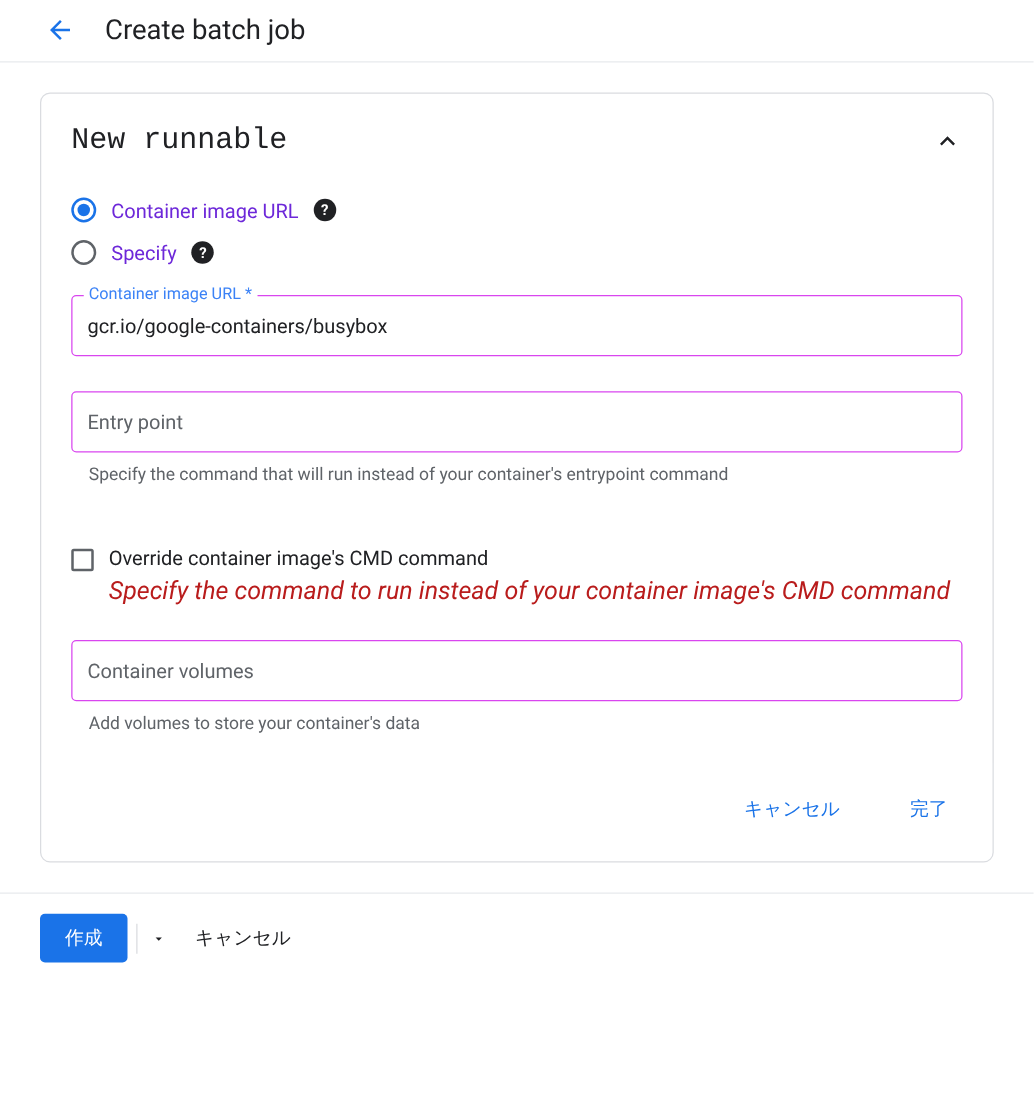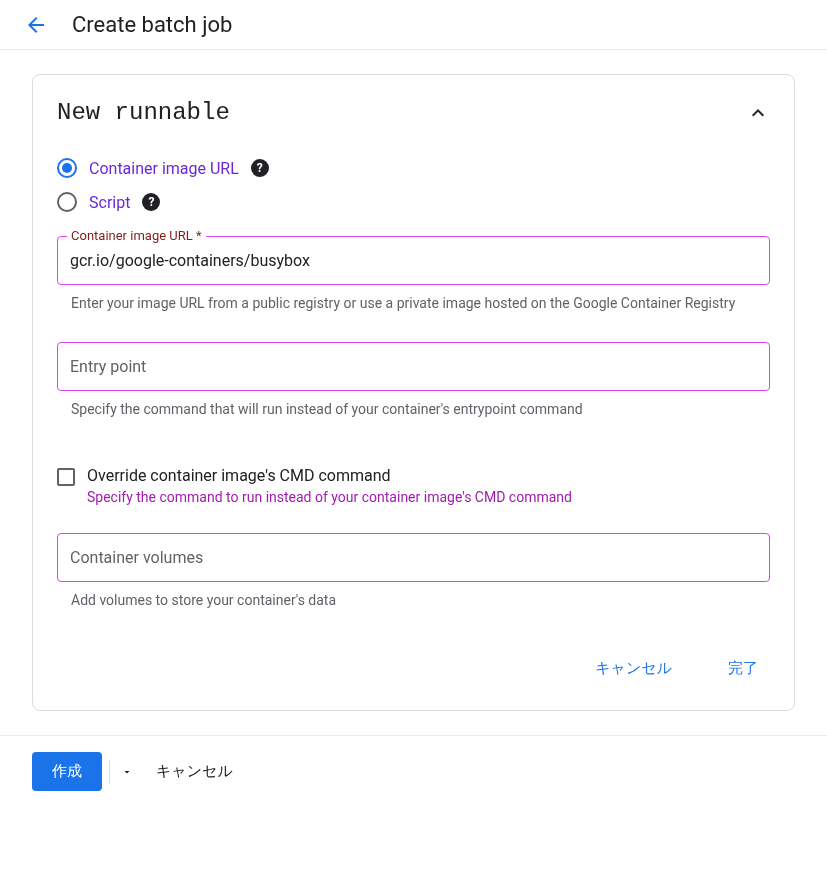--- a/index.html
+++ b/index.html
@@ -1,42 +1,42 @@
 <!DOCTYPE html>
 <html><head>
 <meta charset="utf-8">
 <style>
 * { box-sizing: border-box; margin: 0; padding: 0; }
 body { font-family: "Google Sans", Roboto, Arial, sans-serif; background: #fff; color: #202124; width: 827px; }
-.header { display: flex; align-items: center; padding: 12px 24px; border-bottom: 1px solid #e8eaed; gap: 24px; }
+.header { display: flex; padding: 12px 36px; border-bottom: 1px solid #e8eaed; gap: 24px; }
 .back-btn { width: 24px; height: 24px; display: flex; align-items: center; justify-content: center; cursor: pointer; border: none; background: none; }
 .page-title { font-size: 22px; font-weight: 400; color: #202124; }
 .content { padding: 24px 32px; }
 .card { border: 1px solid #dadce0; border-radius: 8px; padding: 24px; }
 .card-header { display: flex; justify-content: space-between; align-items: center; margin-bottom: 32px; }
 .card-title { font-size: 24px; font-weight: 500; color: #202124; font-family: Liberation Mono, monospace; }
 .collapse-icon { cursor: pointer; width: 24px; height: 24px; display: flex; align-items: center; justify-content: center; }
 .radio-group { margin-bottom: 24px; }
 .radio-row { display: flex; align-items: center; gap: 12px; margin-bottom: 14px; }
 .radio { width: 20px; height: 20px; border-radius: 50%; border: 2px solid #5f6368; position: relative; cursor: pointer; flex-shrink: 0; }
 .radio.selected { border-color: #1a73e8; }
 .radio.selected::after { content: ''; position: absolute; top: 3px; left: 3px; width: 10px; height: 10px; background: #1a73e8; border-radius: 50%; }
 .radio-label { font-size: 16px; color: #6d28d9; }
 .help-icon { width: 18px; height: 18px; background: #202124; color: #fff; border-radius: 50%; display: inline-flex; align-items: center; justify-content: center; font-size: 12px; font-weight: bold; cursor: pointer; flex-shrink: 0; }
 .field-group { margin-bottom: 28px; }
 .input-wrapper { position: relative; }
-.floating-label { position: absolute; top: -8px; left: 10px; background: #fff; padding: 0 4px; font-size: 13px; color: #7f1d1d; }
+.floating-label { position: absolute; top: -8px; left: 10px; background: #fff; padding: 0 4px; font-size: 13px; color: #3b82f6; }
 .text-input { width: 100%; border: 1px solid #d946ef; border-radius: 4px; padding: 14px 12px; font-size: 16px; color: #202124; outline: none; font-family: inherit; }
 .text-input::placeholder { color: #5f6368; }
 .helper-text { font-size: 14px; color: #5f6368; margin-top: 8px; padding-left: 14px; line-height: 1.5; }
 .checkbox-row { display: flex; align-items: flex-start; gap: 12px; margin-bottom: 28px; margin-top: 46px; }
 .checkbox { width: 18px; height: 18px; border: 2px solid #5f6368; border-radius: 2px; cursor: pointer; flex-shrink: 0; margin-top: 2px; }
 .checkbox-content { flex: 1; }
 .checkbox-label { font-size: 16px; color: #202124; }
-.checkbox-helper { font-size: 14px; color: #a21caf; margin-top: 4px; }
+.checkbox-helper { font-size: 20px; color: #b91c1c; margin-top: 4px; font-style: italic; }
 .card-actions { display: flex; justify-content: flex-end; gap: 32px; margin-top: 40px; }
 .text-btn { border: none; background: none; color: #1a73e8; font-size: 15px; font-weight: 500; cursor: pointer; padding: 8px 12px; font-family: inherit; }
 .footer { display: flex; align-items: center; gap: 7px; padding: 16px 32px; border-top: 1px solid #e8eaed; }
 .primary-btn { background: #1a73e8; color: #fff; border: none; border-radius: 4px; padding: 10px 20px; font-size: 15px; font-weight: 500; cursor: pointer; font-family: inherit; }
 .footer-text-btn { border: none; background: none; color: #202124; font-size: 15px; cursor: pointer; font-family: inherit; padding: 8px 12px; }
 .divider { width: 1px; height: 24px; background: #dadce0; }
 .dropdown-arrow { cursor: pointer; padding: 4px; display: flex; align-items: center; }
 </style>
 </head>
 <body>
@@ -62,31 +62,30 @@
     </div>
 
     <div class="radio-group">
       <div class="radio-row">
         <div class="radio selected"></div>
         <span class="radio-label">Container image URL</span>
         <span class="help-icon">?</span>
       </div>
       <div class="radio-row">
         <div class="radio"></div>
-        <span class="radio-label">Script</span>
+        <span class="radio-label">Specify</span>
         <span class="help-icon">?</span>
       </div>
     </div>
 
     <div class="field-group">
       <div class="input-wrapper">
         <span class="floating-label">Container image URL *</span>
         <input type="text" class="text-input" value="gcr.io/google-containers/busybox" style="">
       </div>
-      <div class="helper-text">Enter your image URL from a public registry or use a private image hosted on the Google Container Registry</div>
     </div>
 
     <div class="field-group">
       <div class="input-wrapper">
         <input type="text" class="text-input" placeholder="Entry point" style="">
       </div>
       <div class="helper-text">Specify the command that will run instead of your container's entrypoint command</div>
     </div>
 
     <div class="checkbox-row">

